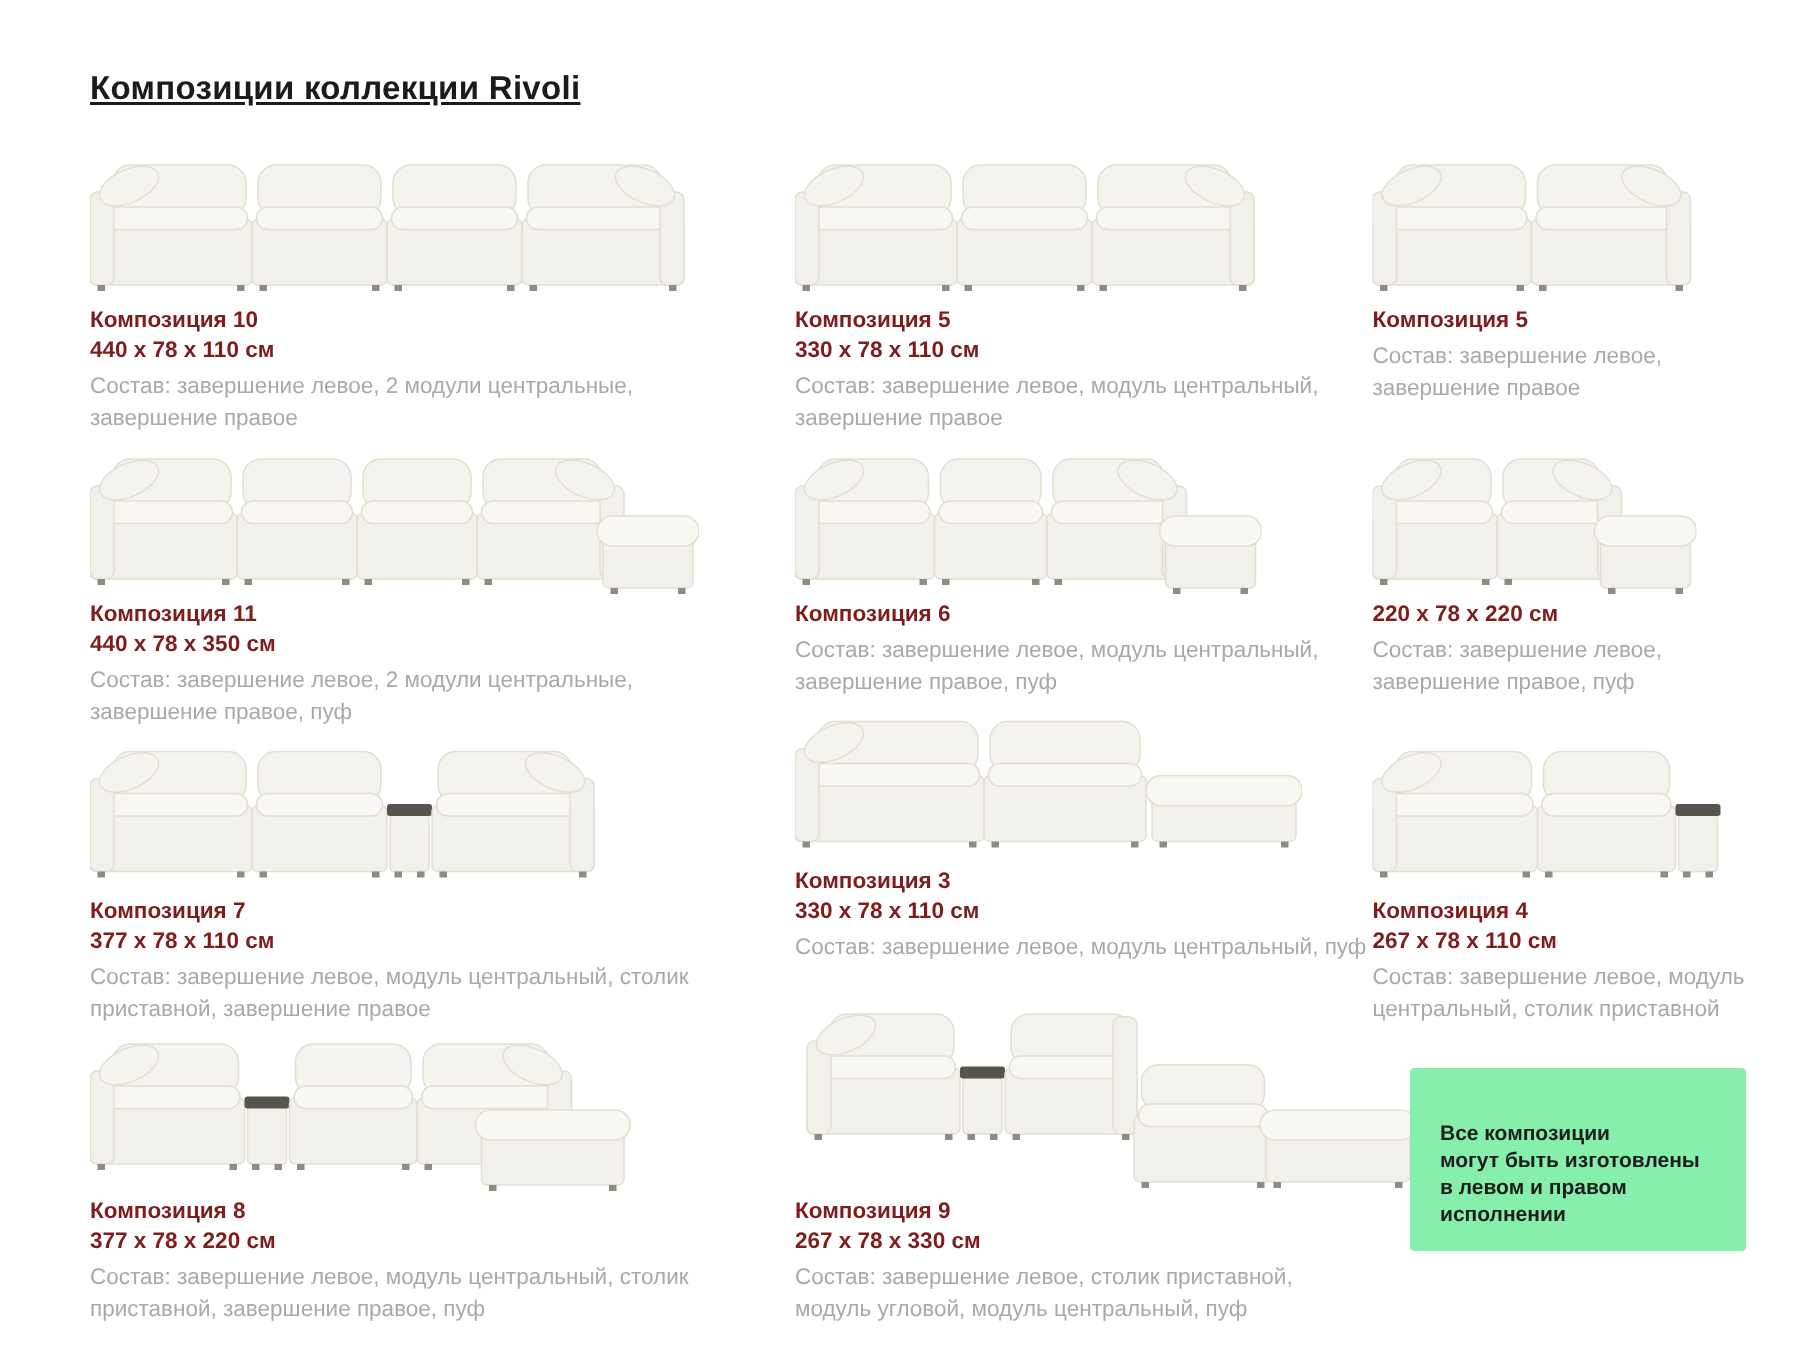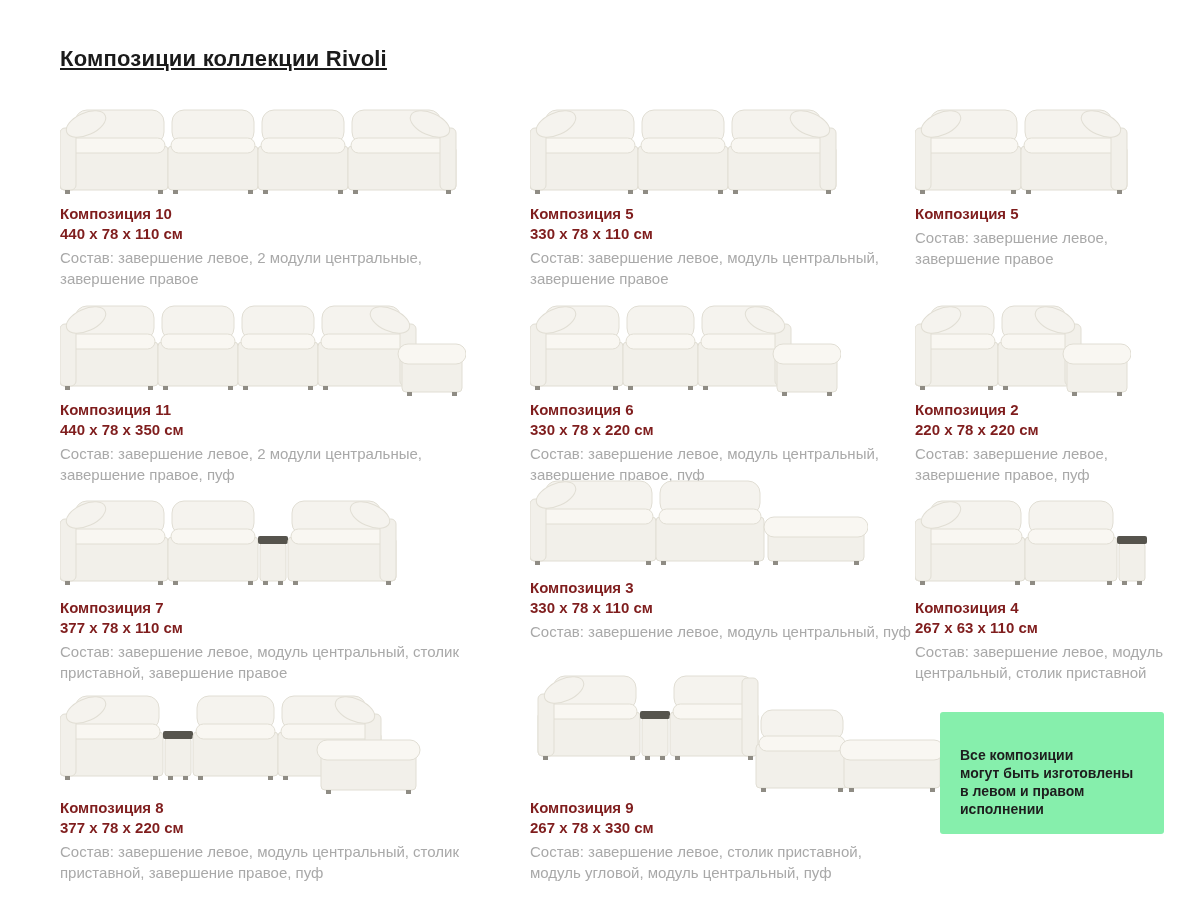--- a/index.html
+++ b/index.html
@@ -173,21 +173,20 @@
           <ellipse cx="235" cy="32" rx="21" ry="11" fill="#f5f3ee" stroke="#e1ded4" transform="rotate(24 235 32)"></ellipse>
           <rect x="173" y="98" width="5" height="4" fill="#8f8c84"></rect>
           <rect x="251" y="98" width="5" height="4" fill="#8f8c84"></rect>
           <rect x="247" y="70" width="60" height="34" rx="4" fill="#f2f0ea" stroke="#e1ded4"></rect>
           <rect x="243" y="56" width="68" height="20" rx="10" fill="#f9f7f2" stroke="#e1ded4"></rect>
           <rect x="252" y="104" width="5" height="4" fill="#8f8c84"></rect>
           <rect x="297" y="104" width="5" height="4" fill="#8f8c84"></rect>
         </svg>
       </div>
       <div class="name">Композиция 6</div>
-      <div class="dims">330 x 78 x 220 см</div>
       <div class="desc">Состав: завершение левое, модуль центральный,
 завершение правое, пуф</div>
     </div>
     <div class="card" style="left: 915px; top: 288px; width: 250px;">
       <div class="sofa" style="height: 112px;">
         <svg width="216" height="112" viewBox="0 0 216 112">
           <rect x="0" y="54" width="83" height="44" rx="4" fill="#f2f0ea" stroke="#e1ded4"></rect>
           <rect x="15" y="18" width="64" height="34" rx="12" fill="#f5f3ee" stroke="#e1ded4"></rect>
           <rect x="3" y="46" width="77" height="15" rx="7.5" fill="#f9f7f2" stroke="#e1ded4"></rect>
           <rect x="0" y="36" width="16" height="62" rx="5" fill="#f2f0ea" stroke="#e1ded4"></rect>
@@ -200,21 +199,20 @@
           <rect x="150" y="36" width="16" height="62" rx="5" fill="#f2f0ea" stroke="#e1ded4"></rect>
           <ellipse cx="140" cy="32" rx="21" ry="11" fill="#f5f3ee" stroke="#e1ded4" transform="rotate(24 140 32)"></ellipse>
           <rect x="88" y="98" width="5" height="4" fill="#8f8c84"></rect>
           <rect x="156" y="98" width="5" height="4" fill="#8f8c84"></rect>
           <rect x="152" y="70" width="60" height="34" rx="4" fill="#f2f0ea" stroke="#e1ded4"></rect>
           <rect x="148" y="56" width="68" height="20" rx="10" fill="#f9f7f2" stroke="#e1ded4"></rect>
           <rect x="157" y="104" width="5" height="4" fill="#8f8c84"></rect>
           <rect x="202" y="104" width="5" height="4" fill="#8f8c84"></rect>
         </svg>
       </div>
-      <div class="name">Композиция 2</div>
       <div class="dims">220 x 78 x 220 см</div>
       <div class="desc">Состав: завершение левое,
 завершение правое, пуф</div>
     </div>
     <div class="card" style="left: 60px; top: 483px; width: 440px;">
       <div class="sofa" style="height: 115px;">
         <svg width="338" height="115" viewBox="0 0 338 115">
           <rect x="0" y="54" width="108" height="44" rx="4" fill="#f2f0ea" stroke="#e1ded4"></rect>
           <rect x="15" y="18" width="89" height="34" rx="12" fill="#f5f3ee" stroke="#e1ded4"></rect>
           <rect x="3" y="46" width="102" height="15" rx="7.5" fill="#f9f7f2" stroke="#e1ded4"></rect>
@@ -285,21 +283,21 @@
           <rect x="113" y="46" width="86" height="15" rx="7.5" fill="#f9f7f2" stroke="#e1ded4"></rect>
           <rect x="115" y="98" width="5" height="4" fill="#8f8c84"></rect>
           <rect x="192" y="98" width="5" height="4" fill="#8f8c84"></rect>
           <rect x="204" y="60" width="26" height="38" rx="3" fill="#f2f0ea" stroke="#e1ded4"></rect>
           <rect x="202" y="53" width="30" height="8" rx="2" fill="#56544d"></rect>
           <rect x="207" y="98" width="5" height="4" fill="#8f8c84"></rect>
           <rect x="222" y="98" width="5" height="4" fill="#8f8c84"></rect>
         </svg>
       </div>
       <div class="name">Композиция 4</div>
-      <div class="dims">267 x 63 x 110 см</div>
+      <div class="dims">267 x 78 x 110 см</div>
       <div class="desc">Состав: завершение левое, модуль
 центральный, столик приставной</div>
     </div>
     <div class="card" style="left: 60px; top: 668px; width: 440px;">
       <div class="sofa" style="height: 130px;">
         <svg width="361" height="130" viewBox="0 0 361 130">
           <rect x="0" y="64" width="103" height="44" rx="4" fill="#f2f0ea" stroke="#e1ded4"></rect>
           <rect x="15" y="28" width="84" height="34" rx="12" fill="#f5f3ee" stroke="#e1ded4"></rect>
           <rect x="3" y="56" width="97" height="15" rx="7.5" fill="#f9f7f2" stroke="#e1ded4"></rect>
           <rect x="0" y="46" width="16" height="62" rx="5" fill="#f2f0ea" stroke="#e1ded4"></rect>

